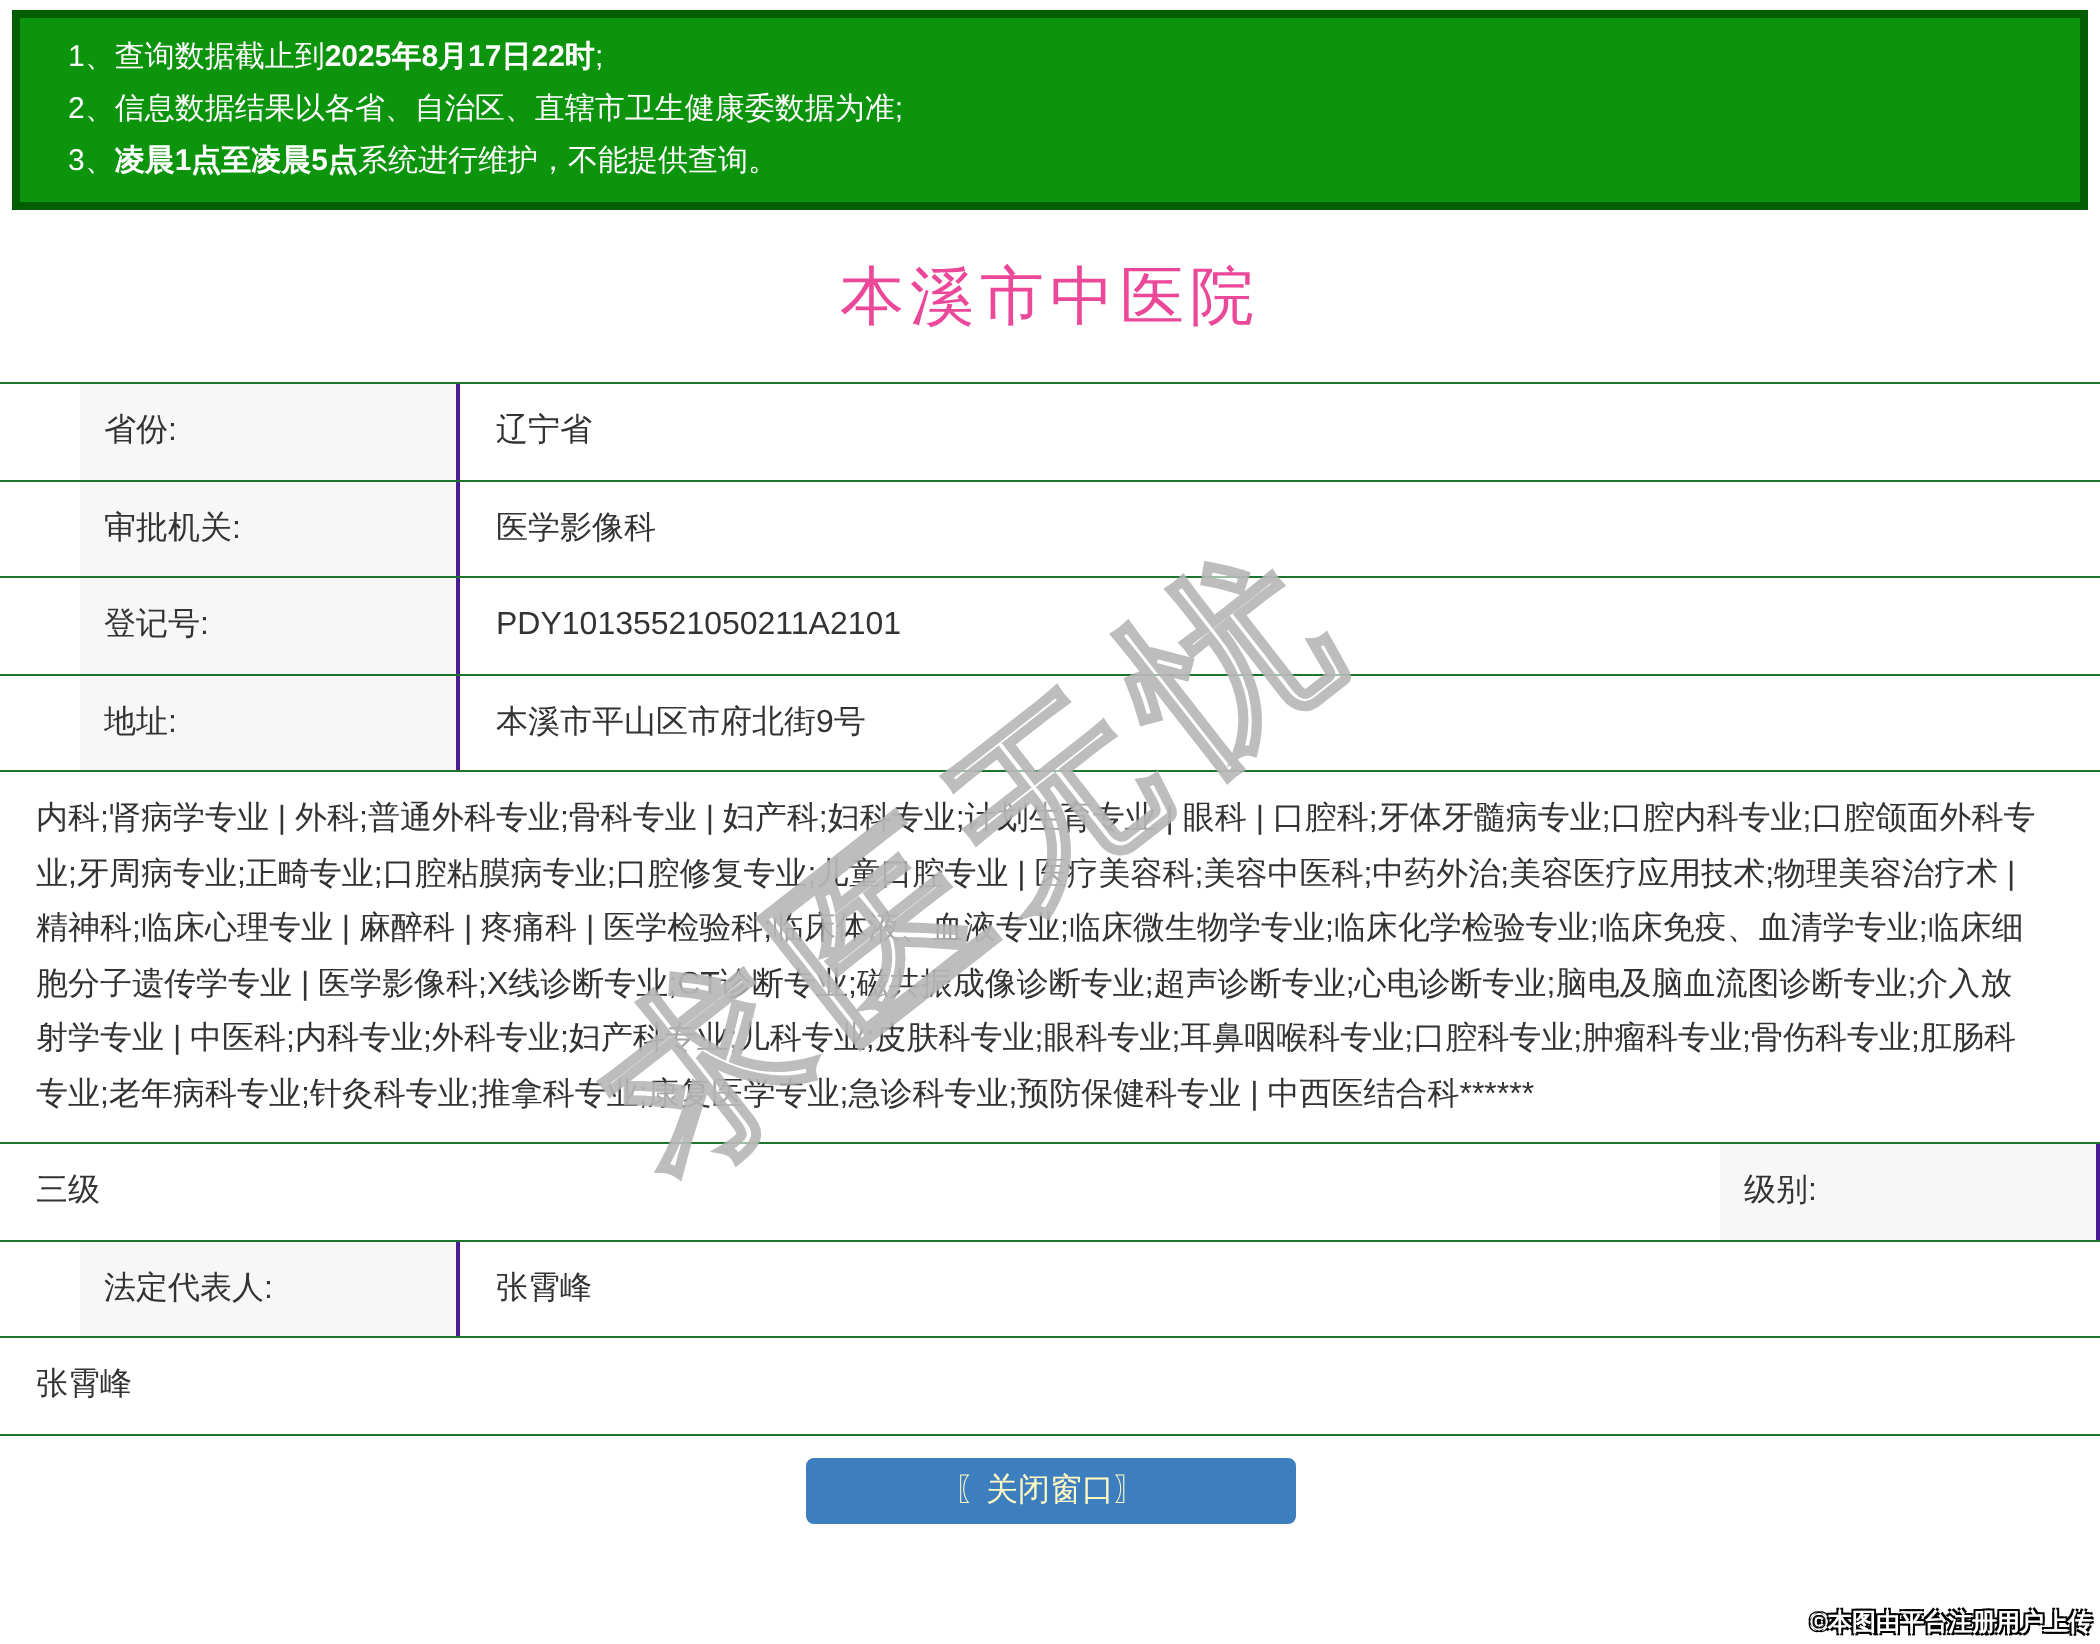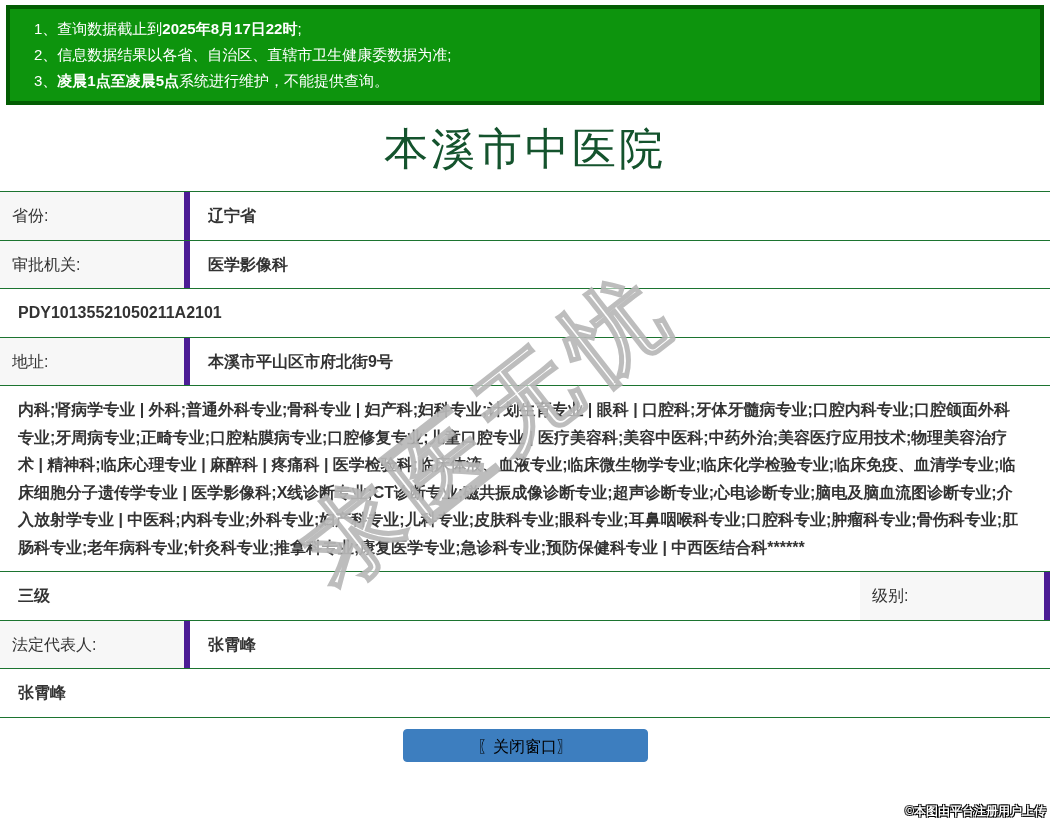--- a/index.html
+++ b/index.html
@@ -21,65 +21,65 @@
     color: #fff;
     font-size: 15px;
     line-height: 26px;
   }
   .banner b { font-weight: bold; }
 
   
   .page-title {
     margin: 22px 0 21px 0;
     text-align: center;
-    font-size: 44px;
+    font-size: 32px;
     line-height: 43px;
     letter-spacing: 3px;
-    color: #14532d;
+    color: #ec4899;
     font-weight: normal;
   }
 
   
   .info-table {
     width: 100%;
     border-top: 1px solid var(--row-divider, #1c7430);
   }
   .info-row {
     display: flex;
     align-items: stretch;
     border-bottom: 1px solid var(--row-divider, #1c7430);
   }
   .cell { padding: 10px 0; line-height: 27.5px; font-size: 16px; }
   .cell.label {
     width: 190px;
     flex: 0 0 190px;
     background: var(--label-bg, #f7f7f7);
-    border-right: 6px solid #4c1d95;
+    border-right: 2px solid #4c1d95;
     padding-left: 12px;
     color: #333;
+    margin-left: 40px;
   }
   .cell.value {
     flex: 1 1 auto;
     padding-left: 18px;
     padding-right: 31px;
     color: #333;
-    font-weight: bold;
   }
 
   
   .button-bar { text-align: center; margin-top: 11px; }
   .close-btn {
     display: inline-block;
     width: 245px;
     height: 33px;
     line-height: 33px;
     background: var(--button-bg, #3d7ebf);
-    color: #000000;
+    color: #fef9c3;
     font-size: 16px;
-    font-family: Liberation Serif, serif;
+    font-family: Liberation Mono, monospace;
     border: 1px solid var(--button-bg, #3d7ebf);
     border-radius: 4px;
     cursor: pointer;
     text-align: center;
   }
 
   
   .watermark {
     position: absolute;
     left: 240px;
@@ -135,20 +135,21 @@
 <div class="info-table">
   <div class="info-row">
     <div class="cell label">省份:</div>
     <div class="cell value">辽宁省</div>
   </div>
   <div class="info-row">
     <div class="cell label">审批机关:</div>
     <div class="cell value">医学影像科</div>
   </div>
   <div class="info-row">
+    <div class="cell label">登记号:</div>
     <div class="cell value">PDY10135521050211A2101</div>
   </div>
   <div class="info-row">
     <div class="cell label">地址:</div>
     <div class="cell value">本溪市平山区市府北街9号</div>
   </div>
   <div class="info-row">
     <div class="cell value">内科;肾病学专业 | 外科;普通外科专业;骨科专业 | 妇产科;妇科专业;计划生育专业 | 眼科 | 口腔科;牙体牙髓病专业;口腔内科专业;口腔颌面外科专业;牙周病专业;正畸专业;口腔粘膜病专业;口腔修复专业;儿童口腔专业 | 医疗美容科;美容中医科;中药外治;美容医疗应用技术;物理美容治疗术 | 精神科;临床心理专业 | 麻醉科 | 疼痛科 | 医学检验科;临床体液、血液专业;临床微生物学专业;临床化学检验专业;临床免疫、血清学专业;临床细胞分子遗传学专业 | 医学影像科;X线诊断专业;CT诊断专业;磁共振成像诊断专业;超声诊断专业;心电诊断专业;脑电及脑血流图诊断专业;介入放射学专业 | 中医科;内科专业;外科专业;妇产科专业;儿科专业;皮肤科专业;眼科专业;耳鼻咽喉科专业;口腔科专业;肿瘤科专业;骨伤科专业;肛肠科专业;老年病科专业;针灸科专业;推拿科专业;康复医学专业;急诊科专业;预防保健科专业 | 中西医结合科******</div>
   </div>
   <div class="info-row">

